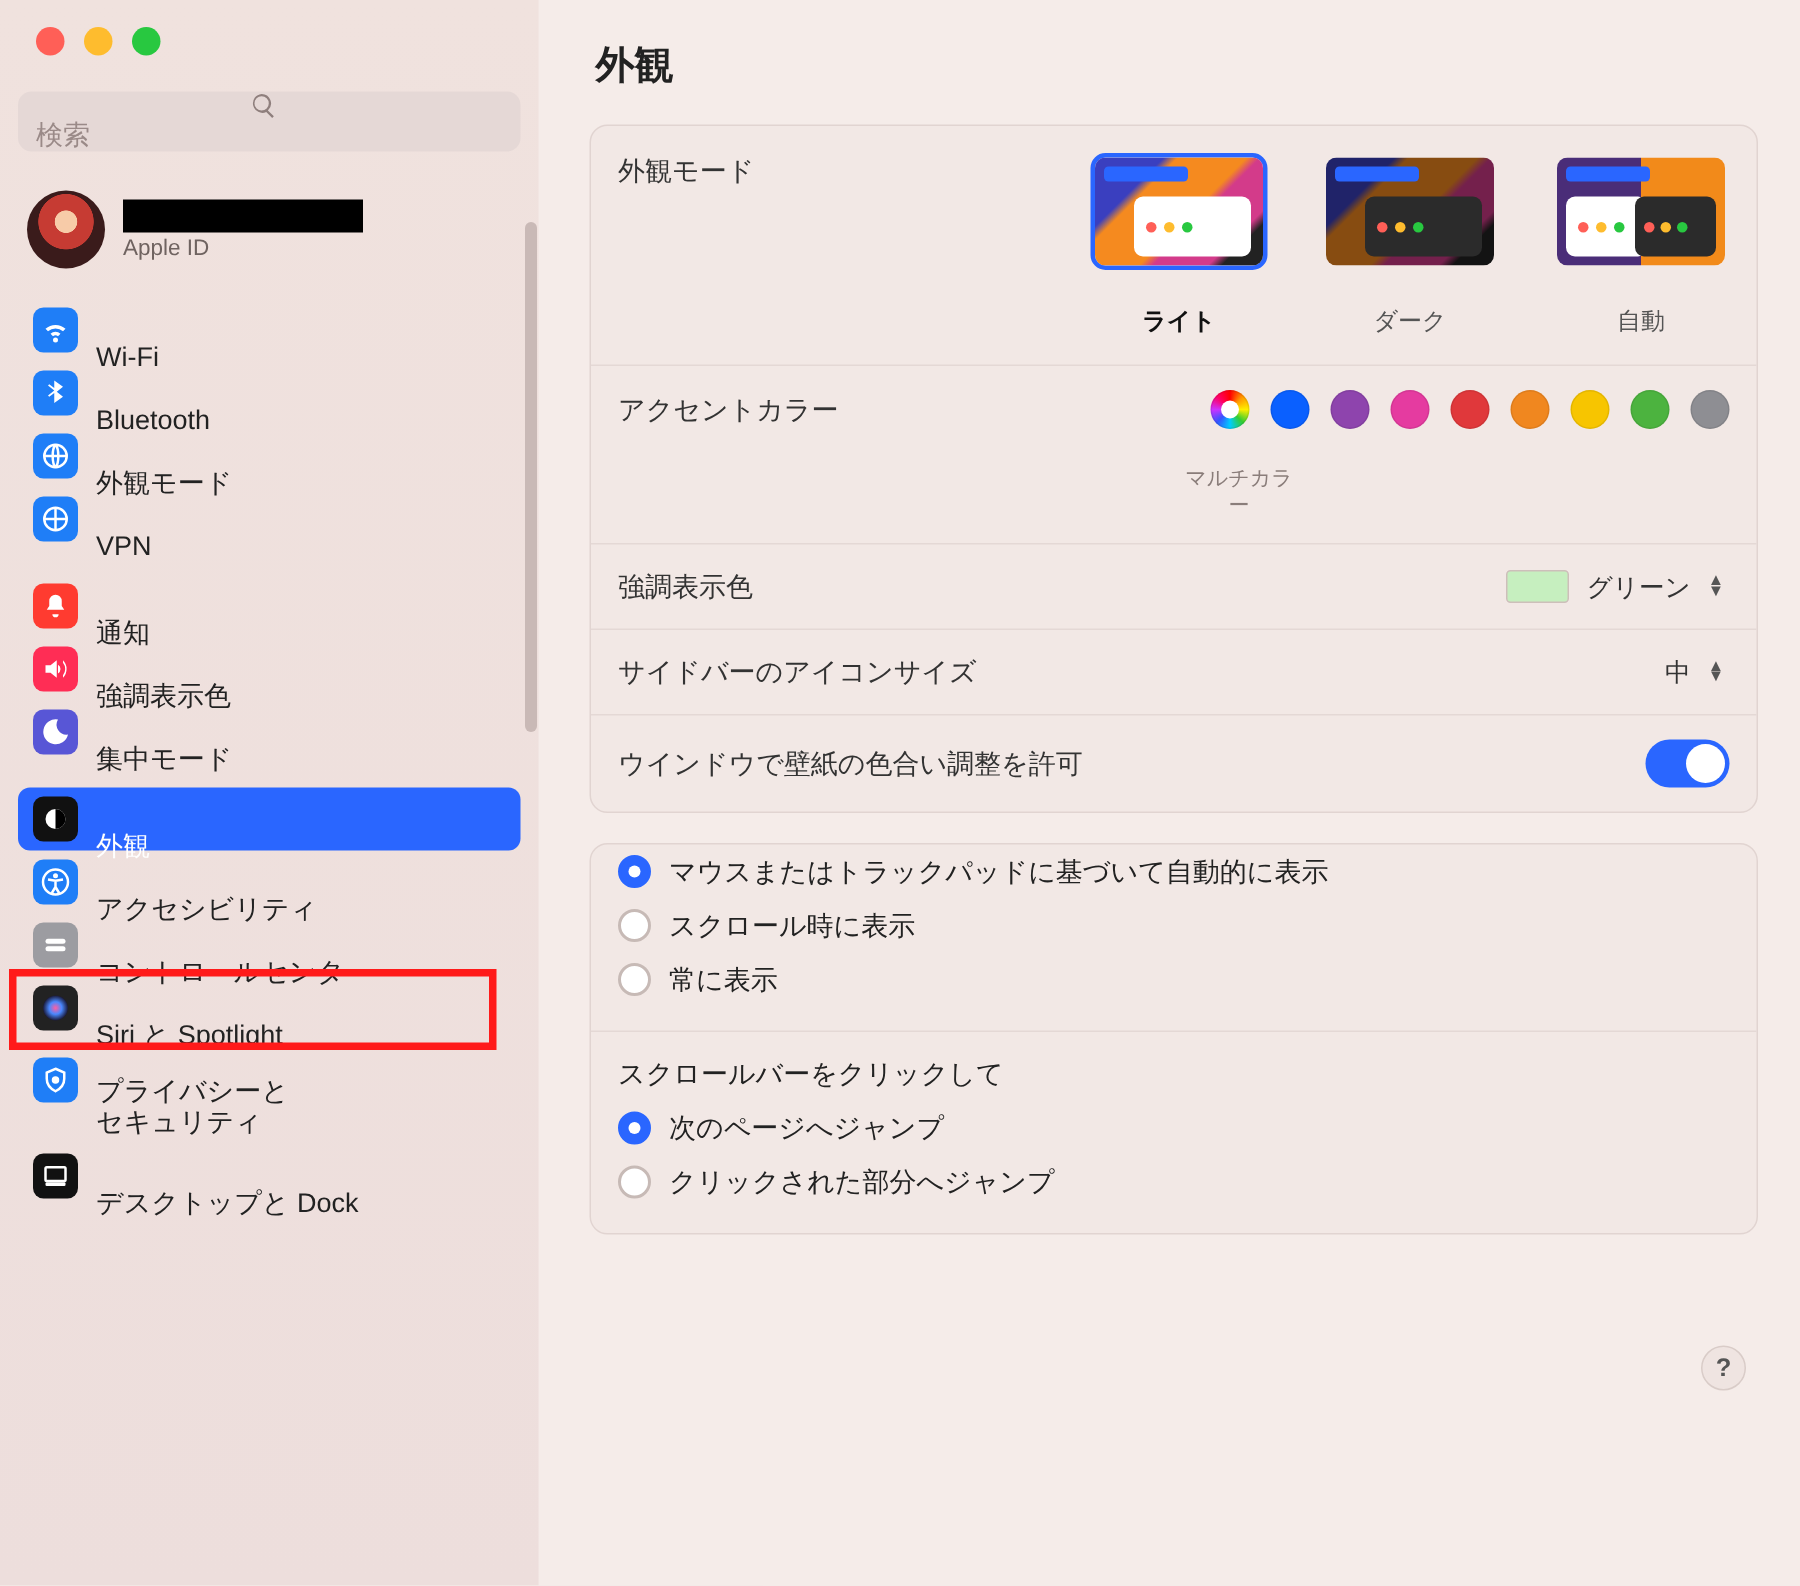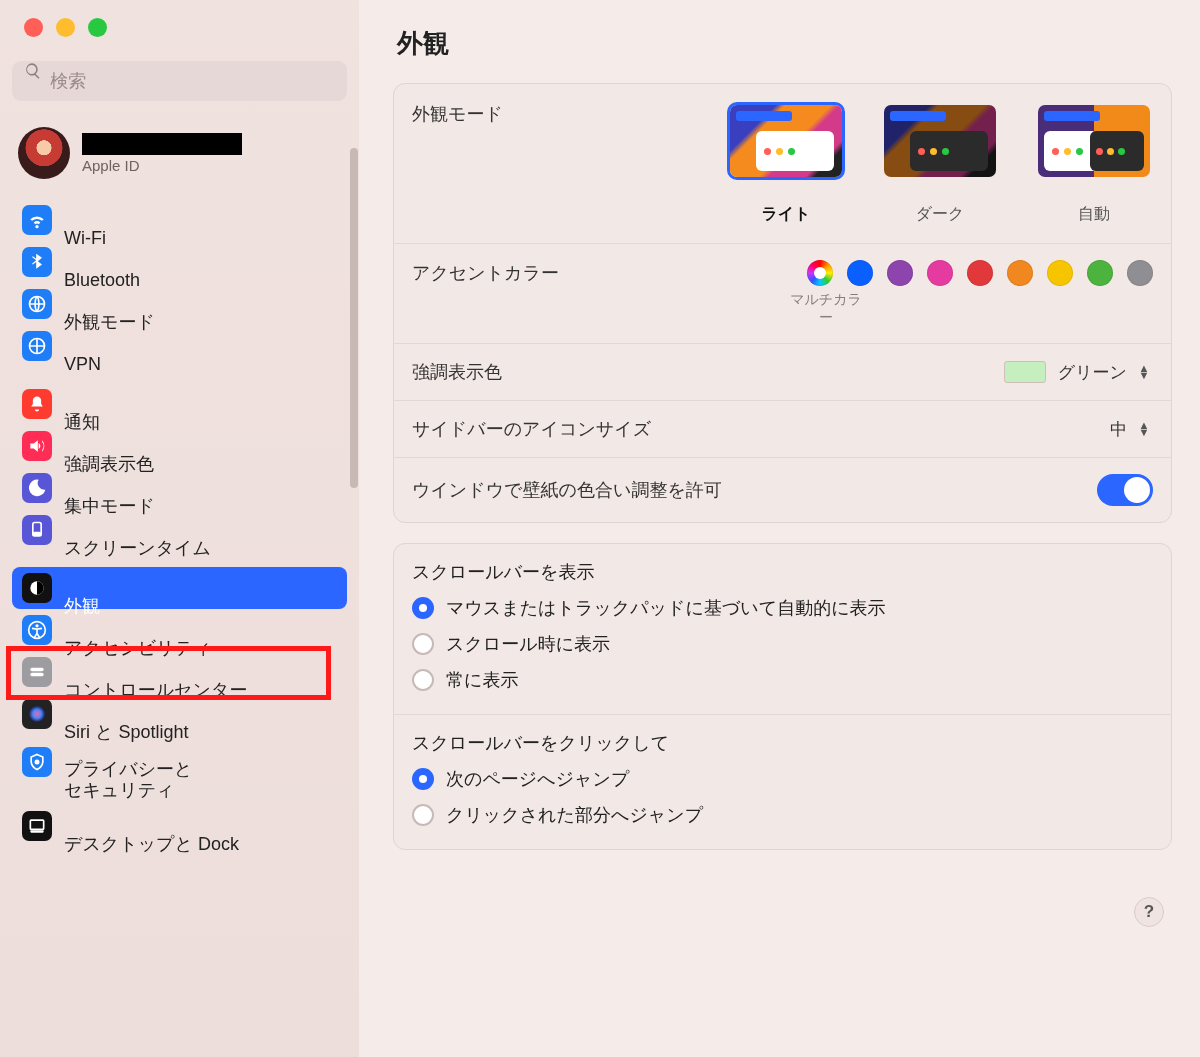--- a/index.html
+++ b/index.html
@@ -20,23 +20,23 @@
     padding: 18px 12px 0 12px;
     position: relative;
     overflow: hidden;
   }
   .traffic { display: flex; gap: 13px; padding: 0 0 0 12px; margin-bottom: 24px; }
   .dot { width: 19px; height: 19px; border-radius: 50%; }
   .dot.red { background: #ff5f57; }
   .dot.yellow { background: #febc2e; }
   .dot.green { background: #28c840; }
   .search-box {
-    display: flex; 
+    display: flex; align-items: center;
     background: #e5d8d6; border-radius: 9px;
-    height: 40px; padding: 0 12px; color: #8f7f7d;
+    height: 40px; padding: 0 12px; color: #8f7f7d; flex-direction: column;
   }
   .search-box svg { width: 20px; height: 20px; margin-right: 8px; fill: #8f7f7d; }
   .search-box input {
     border: none; background: transparent; outline: none;
     font-size: 18px; color: #333; width: 100%;
   }
   .search-box input::placeholder { color: #9a8a88; }
   .account {
     display: flex; align-items: center; gap: 12px;
     margin: 26px 6px 20px 6px;
@@ -109,21 +109,21 @@
   .mode-thumb.dark .card { background:#2b2b2b; }
   .mode-thumb.auto .card { left:6px; width:54px; }
   .mode-thumb.auto .card2 {
     position:absolute; bottom:6px; right:6px; width:54px; height:40px;
     background:#2b2b2b; border-radius:6px; display:flex; align-items:center; padding-left:6px; gap:4px;
   }
   .tlc { width:7px; height:7px; border-radius:50%; }
   .mode-label { font-size:16px; color:#555;margin-top:14px; }
   .mode-label.sel { color:#111; font-weight:600; }
   
-  .accent-wrap { flex-direction:column; align-items:stretch; gap:5px; }
+  .accent-wrap { flex-direction:column; align-items:stretch; gap:24px; }
   .accent-dots { display:flex; gap:14px; justify-content:flex-end; }
   .accent-dot {
     width:26px; height:26px; border-radius:50%;
     box-shadow: inset 0 0 0 1px rgba(0,0,0,.08);
   }
   .accent-dot.sel { position:relative; }
   .accent-dot.sel::after{
     content:""; position:absolute; inset:7px; border-radius:50%;
     background:#fff;
   }
@@ -247,29 +247,20 @@
             </span>
             <span class="label">強調表示色</span>
           </div>
           <div class="nav-item">
             <span class="icon" style="background: rgb(88, 86, 214);">
               <svg viewBox="0 0 24 24" width="20" height="20" fill="#fff">
                 <path d="M14 2a10 10 0 108 12 8 8 0 01-8-12z"></path>
               </svg>
             </span>
             <span class="label">集中モード</span>
-          </div>
-          <div class="nav-item">
-            <span class="icon" style="background: rgb(88, 86, 214);">
-              <svg viewBox="0 0 24 24" width="20" height="20" fill="#fff">
-                <rect x="7" y="3" width="10" height="16" rx="2" fill="none" stroke="#fff" stroke-width="2"></rect>
-                <rect x="7" y="14" width="10" height="5" rx="2"></rect>
-              </svg>
-            </span>
-            <span class="label">スクリーンタイム</span>
           </div>
         </div>
         <div class="nav-group">
           <div class="nav-item selected">
             <span class="icon" style="background: rgb(17, 17, 17);">
               <svg viewBox="0 0 24 24" width="20" height="20" fill="#fff">
                 <circle cx="12" cy="12" r="8" fill="#fff"></circle>
                 <path d="M12 4a8 8 0 010 16z" fill="#000"></path>
               </svg>
             </span>
@@ -425,21 +416,20 @@
         </div>
       </div>
 
       <div class="row">
         <div class="row-label">ウインドウで壁紙の色合い調整を許可</div>
         <div class="toggle"></div>
       </div>
     </section>
 
     <section class="panel">
-      <div class="group-title">スクロールバーを表示</div>
       <div class="radio-list" id="sb-show">
           <div class="radio-item">
             <span class="radio checked"></span>
             <span>マウスまたはトラックパッドに基づいて自動的に表示</span>
           </div>
           <div class="radio-item">
             <span class="radio"></span>
             <span>スクロール時に表示</span>
           </div>
           <div class="radio-item">

